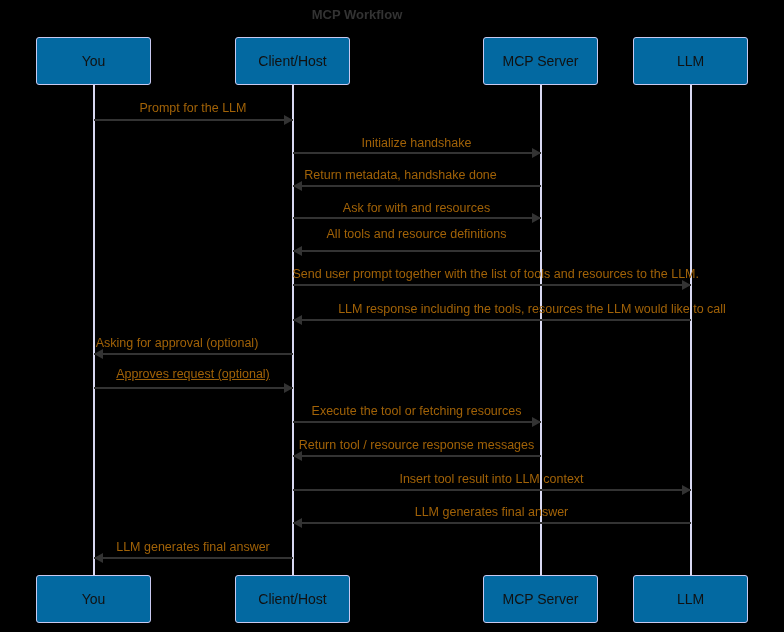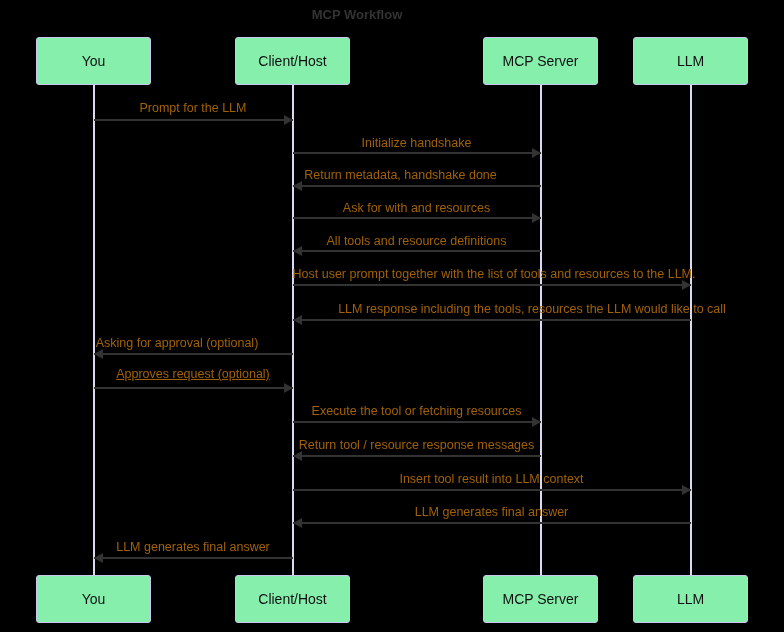--- a/index.html
+++ b/index.html
@@ -18,21 +18,21 @@
     font-size:13px; font-weight:bold; color:#333333;
   }
 
   .lifeline {
     position:absolute; top:84px; height:491px; width:2px;
     background:#D9D9F2;
   }
 
   .actor-box {
     position:absolute; width:113px; height:46px;
-    background:#86efac;
+    background:#0369a1;
     border:1px solid #C9C9F0;
     border-radius:3px;
     display:flex; align-items:center; justify-content:center;
     color:#111111; font-size:14px;
   }
 
   .msg-label {
     position:absolute; height:16px; line-height:16px;
     font-size:12.5px; color:#a16207;
     text-align:center; white-space:nowrap;
@@ -99,24 +99,24 @@
 
   <div class="msg-label" style="left:292.5px;top:135px;width:248px;">Initialize handshake</div>
   <div class="msg-line dir-right" style="left:292.5px;top:152px;width:248px;"></div>
 
   <div class="msg-label" style="left:292.5px;top:167px;width:216px;">Return metadata, handshake done</div>
   <div class="msg-line dir-left" style="left:292.5px;top:185px;width:248px;"></div>
 
   <div class="msg-label" style="left:292.5px;top:200px;width:248px;">Ask for with and resources</div>
   <div class="msg-line dir-right" style="left:292.5px;top:217px;width:248px;"></div>
 
-  <div class="msg-label" style="left:292.5px;top:233px;width:248px;">All tools and resource definitions</div>
+  <div class="msg-label" style="left:292.5px;top:226px;width:248px;">All tools and resource definitions</div>
   <div class="msg-line dir-left" style="left:292.5px;top:250px;width:248px;"></div>
 
-  <div class="msg-label" style="left:292.5px;top:266px;width:398px;">Host user prompt together with the list of tools and resources to the LLM.</div>
+  <div class="msg-label" style="left:292.5px;top:266px;width:398px;">Send user prompt together with the list of tools and resources to the LLM.</div>
   <div class="msg-line dir-right" style="left:292.5px;top:284px;width:398px;"></div>
 
   <div class="msg-label" style="left:292.5px;top:301px;width:479px;">LLM response including the tools, resources the LLM would like to call</div>
   <div class="msg-line dir-left" style="left:292.5px;top:319px;width:398px;"></div>
 
   <div class="msg-label" style="left:93px;top:335px;width:168px;">Asking for approval (optional)</div>
   <div class="msg-line dir-left" style="left:93.5px;top:353px;width:199px;"></div>
 
   <div class="msg-label" style="left:93.5px;top:366px;width:199px;text-decoration:underline;">Approves request (optional)</div>
   <div class="msg-line dir-right" style="left:93.5px;top:387px;width:199px;"></div>

